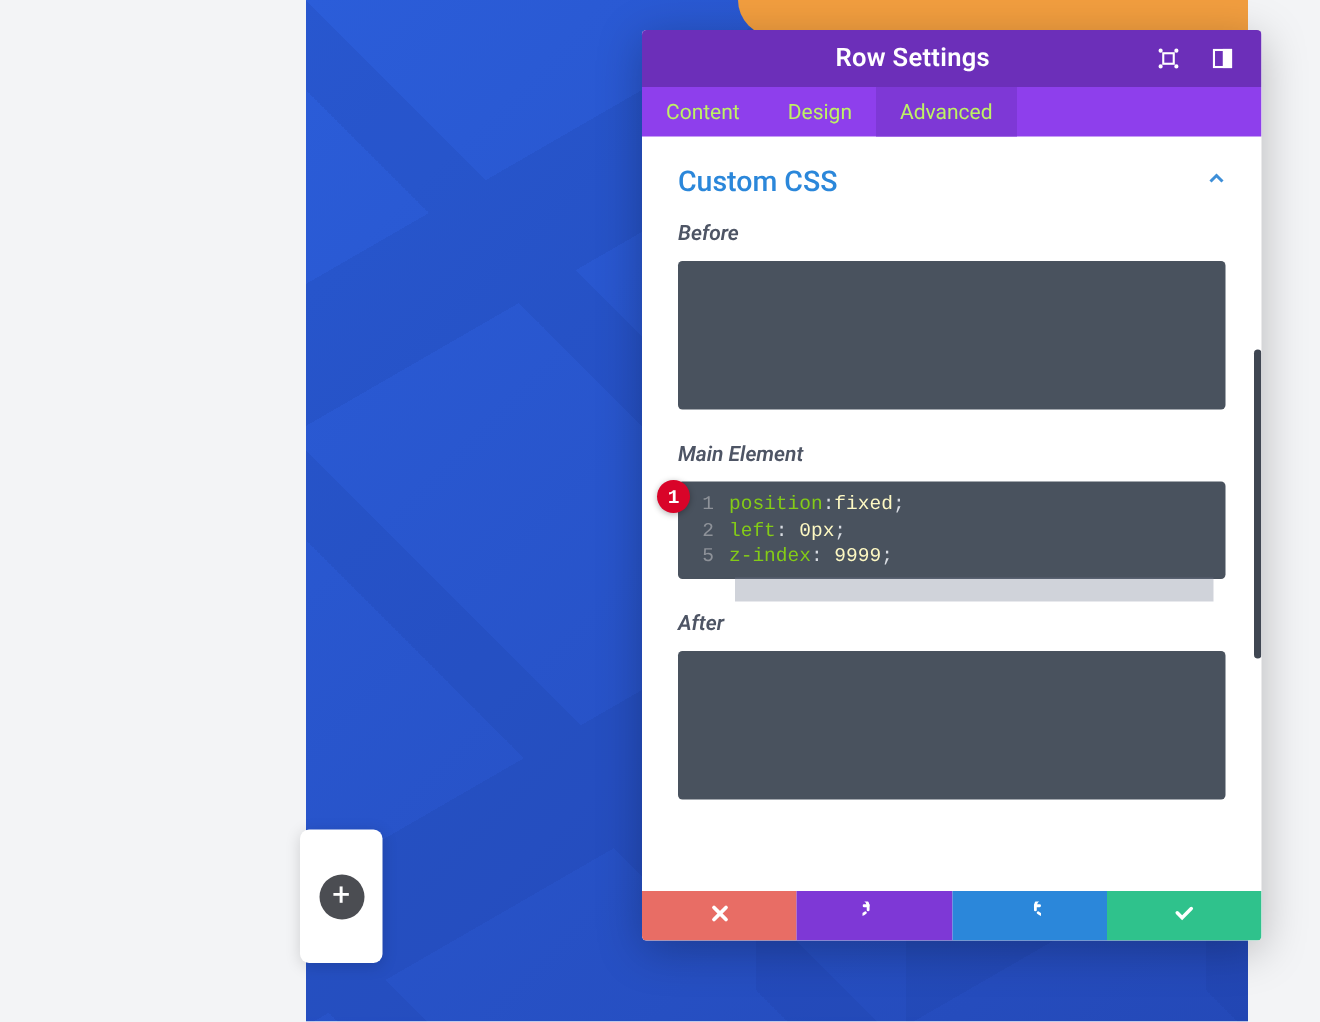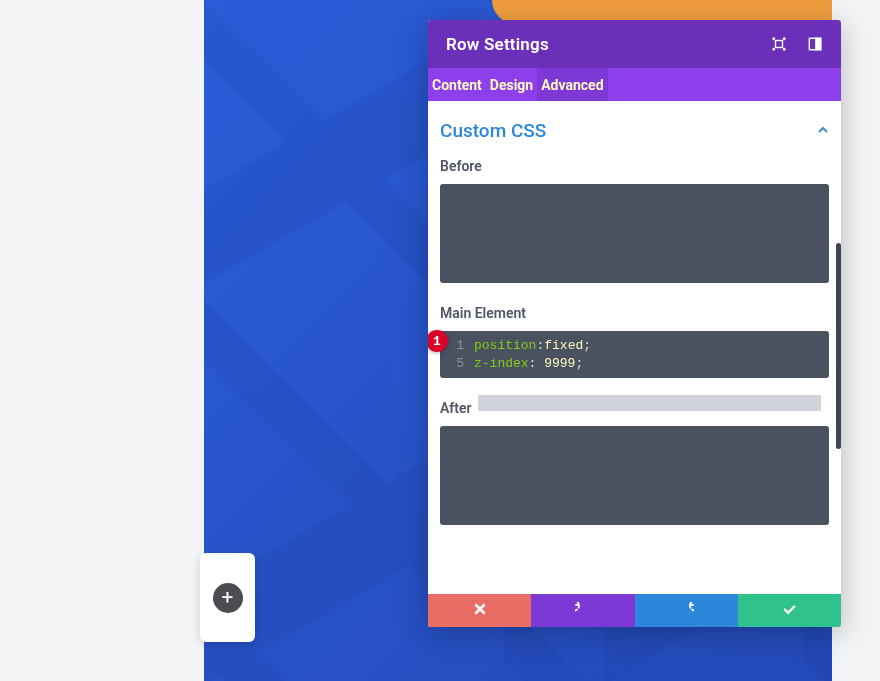--- a/index.html
+++ b/index.html
@@ -79,24 +79,25 @@
       border-radius: 3px;
       box-shadow: 0 6px 30px rgba(0,0,0,0.25);
       display: flex;
       flex-direction: column;
       overflow: hidden;
     }
 
     .panel-header {
       background: #6c2fb9;
       color: #fff;
-      height: 48px;
+      height: 38px;
       display: flex;
       align-items: center;
       padding: 0 18px;
+      text-align: center;
     }
     .panel-title {
       font-weight: 600;
       font-size: 17px;
       letter-spacing: 0.2px;
       flex: 1;
     }
     .panel-header-icons {
       display: flex;
       gap: 20px;
@@ -108,42 +109,42 @@
       align-items: center;
       justify-content: center;
     }
 
     .tabs {
       background: #8e3fec;
       display: flex;
       height: 33px;
     }
     .tab {
-      padding: 0 4px;
-      color: #fef9c3;
+      padding: 0 16px;
+      color: #bef264;
       font-size: 14px;
-      font-weight: 700;
+      font-weight: 400;
       display: flex;
       align-items: center;
       cursor: pointer;
     }
     .tab.active {
       background: #7e38d6;
       text-align: center;
     }
 
     .panel-body {
       flex: 1;
       overflow: hidden;
       position: relative;
     }
     .body-scroll {
       position: absolute;
       inset: 0;
-      padding: 18px 12px;
+      padding: 18px 24px;
       overflow: hidden;
     }
 
     .section-title {
       color: #2b87da;
       font-size: 19px;
       font-weight: 500;
       display: flex;
       justify-content: space-between;
       align-items: center;
@@ -152,20 +153,21 @@
     .section-title .chev {
       color: #3e8fd8;
       font-size: 14px;
     }
 
     .field-label {
       color: #4e5565;
       font-size: 14px;
       font-weight: 600;
       margin-bottom: 10px;
+      font-style: italic;
     }
 
     .code-box {
       background: #49525e;
       border-radius: 3px;
       font-family: "SFMono-Regular", Consolas, "Liberation Mono", Menlo, monospace;
       font-size: 13px;
       color: #d9dde3;
       padding: 8px 10px;
       min-height: 99px;
@@ -303,20 +305,21 @@
       </div>
 
       <div class="field-label">Before</div>
       <div class="code-box empty"></div>
 
       <div class="field-label">Main Element</div>
       <div class="code-box code-content" style="min-height:auto; padding:6px 10px;">
         <div class="badge-1">1</div>
         <div class="hl-sel" style="top:64px;"></div>
         <span class="ln"><span class="gutter">1</span><span class="tok-prop">position</span><span class="tok-punc">:</span><span class="tok-val">fixed</span><span class="tok-punc">;</span></span>
+        <span class="ln"><span class="gutter">2</span><span class="tok-prop">left</span><span class="tok-punc">: </span><span class="tok-val">0px</span><span class="tok-punc">;</span></span>
         <span class="ln" style="position:relative;z-index:1;"><span class="gutter">5</span><span class="tok-prop">z-index</span><span class="tok-punc">: </span><span class="tok-val">9999</span><span class="tok-punc">;</span></span>
       </div>
 
       <div class="field-label">After</div>
       <div class="code-box empty"></div>
 
     </div>
   </div>
 
   <div class="panel-footer">

